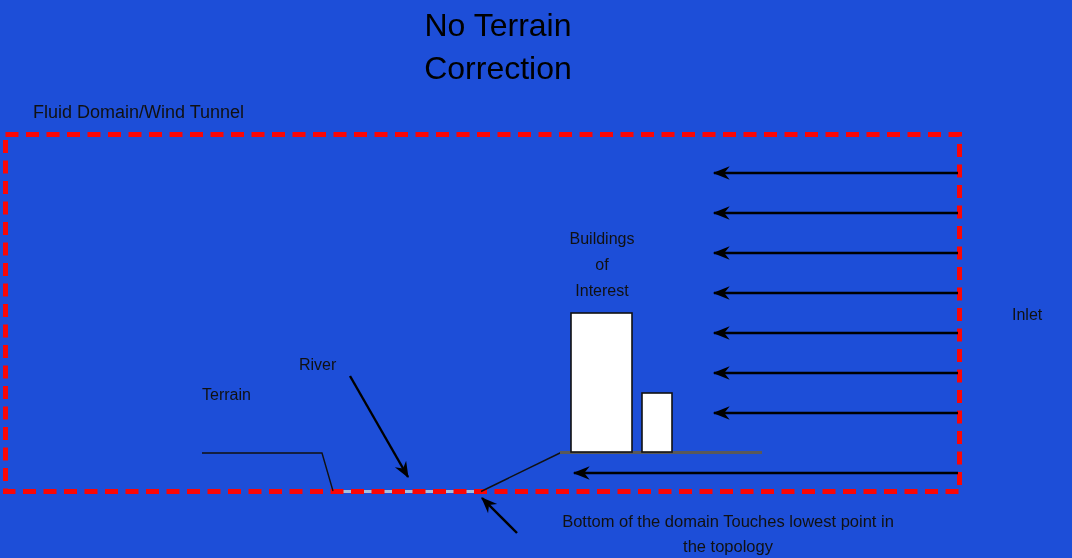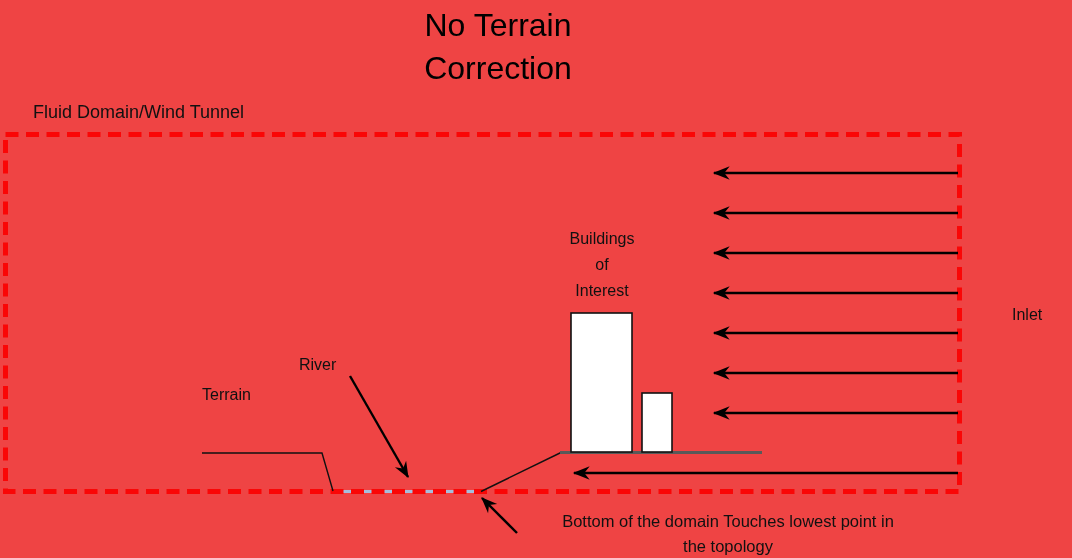--- a/index.html
+++ b/index.html
@@ -1,20 +1,20 @@
 <!DOCTYPE html>
 <html><head>
 <meta charset="utf-8">
 <style>
   html, body { margin: 0; padding: 0; background: #ffffff; }
   .canvas {
     position: relative;
     width: 1072px;
     height: 558px;
-    background: #ef4444;
+    background: #1d4ed8;
     font-family: "Liberation Sans", sans-serif;
     overflow: hidden;
     text-decoration: underline;
   }
   svg text {
     font-family: "Liberation Sans", sans-serif;
     fill: #111111;
   }
   svg text.title-line { font-size: 32px; fill: #000000; }
   svg text.big-label  { font-size: 18px; }

